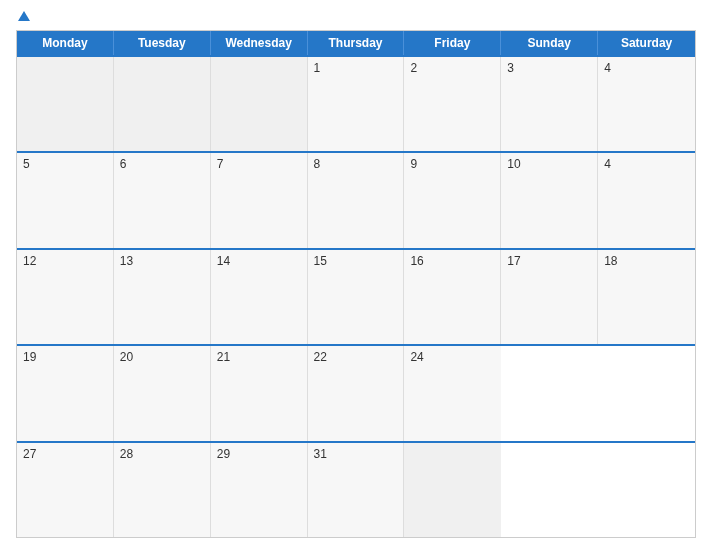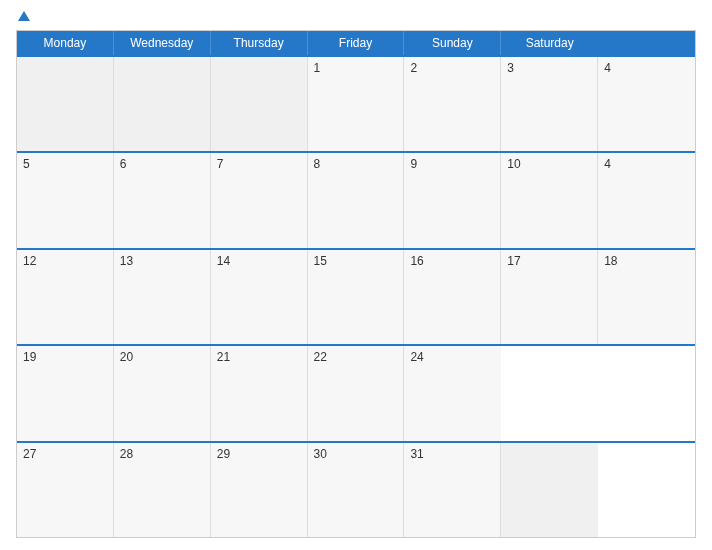--- a/index.html
+++ b/index.html
@@ -75,21 +75,21 @@
       border: 1px solid #ccc;
     }
     .cal-header-row {
       display: grid;
       grid-template-columns: repeat(7, 1fr);
       background: #2577c8;
     }
     .cal-header-cell {
       color: #fff;
       font-size: 12px;
-      font-weight: normal;
+      font-weight: bold;
       text-align: center;
       padding: 5px 4px;
       border-right: 1px solid #4a90d9;
     }
     .cal-header-cell:last-child {
       border-right: none;
     }
     .cal-body {
       flex: 1;
       display: flex;
@@ -134,20 +134,21 @@
       <span class="logo-blue"></span>
     </div>
     <div class="month-title"></div>
     <div class="country"></div>
   </div>
 
   <div class="calendar">
     <div class="cal-header-row">
 
     <div class="cal-header-cell">Monday</div>
+        <div class="cal-header-cell">Tuesday</div>
         <div class="cal-header-cell">Wednesday</div>
         <div class="cal-header-cell">Thursday</div>
         <div class="cal-header-cell">Friday</div>
         <div class="cal-header-cell">Sunday</div>
         <div class="cal-header-cell">Saturday</div>
       </div>
     <div class="cal-body">
 
     <div class="cal-week">
           <div class="cal-cell empty"></div>
@@ -233,22 +234,19 @@
           <div class="cal-cell">
             <span class="day-num">27</span>
           </div>
           <div class="cal-cell">
             <span class="day-num">28</span>
           </div>
           <div class="cal-cell">
             <span class="day-num">29</span>
           </div>
           <div class="cal-cell">
-            <span class="day-num">30</span>
-          </div>
-          <div class="cal-cell">
             <span class="day-num">31</span>
           </div>
           <div class="cal-cell empty"></div>
         </div>
       </div>
   </div>
 </div>
 
 </body></html>

